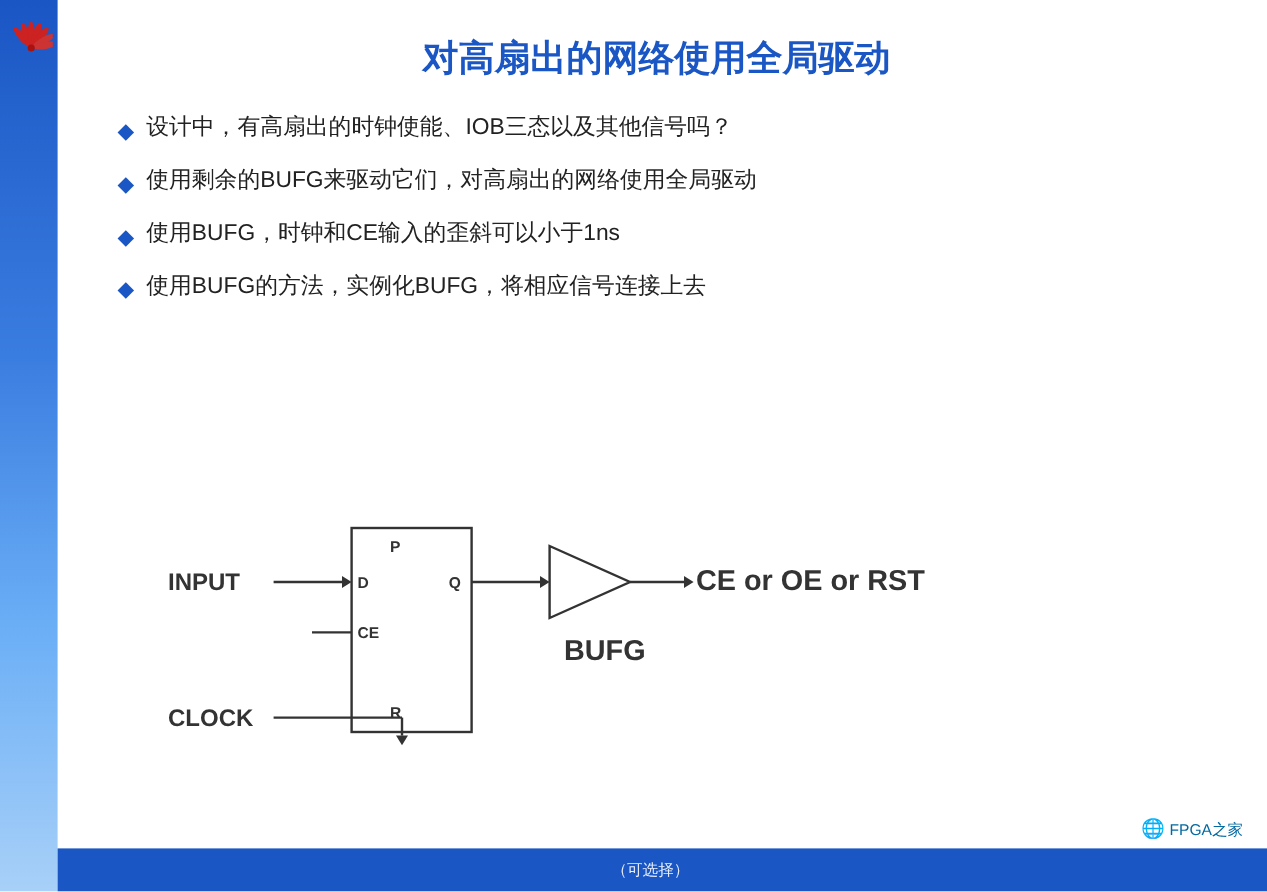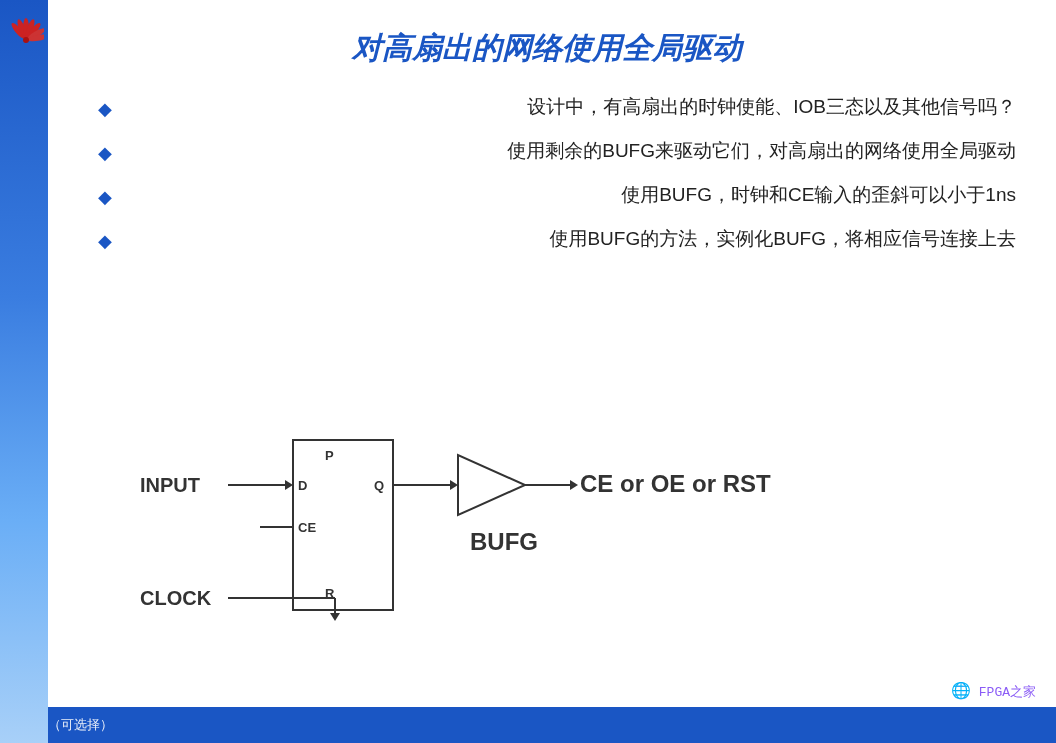--- a/index.html
+++ b/index.html
@@ -43,21 +43,20 @@
 
     
     .slide-title {
       text-align: center;
       font-size: 30px;
       color: #1a56c4;
       font-weight: bold;
       margin-bottom: 24px;
       margin-top: 8px;
       font-family: 'Microsoft YaHei', 'SimHei', sans-serif;
-      font-style: italic;
     }
 
     
     .bullets {
       margin-left: 20px;
       margin-bottom: 20px;
     }
 
     .bullet-item {
       display: flex;
@@ -72,51 +71,50 @@
     .bullet-diamond {
       color: #1a56c4;
       font-size: 18px;
       margin-right: 10px;
       margin-top: 3px;
       flex-shrink: 0;
     }
 
     .bullet-text {
       flex: 1;
-      text-align: right;
     }
 
     
     .bottom-bar {
       position: absolute;
       bottom: 0;
       left: 48px;
       right: 0;
       height: 36px;
       background: #1a56c4;
       display: flex;
       align-items: center;
-      justify-content: flex-start;
+      justify-content: center;
       padding-right: 20px;
     }
 
     .bottom-text {
       color: #fff;
       font-size: 13px;
       font-family: Arial, sans-serif;
       opacity: 0.9;
     }
 
     .watermark {
       position: absolute;
       bottom: 42px;
       right: 20px;
       font-size: 13px;
-      color: #8b5cf6;
-      font-family: Liberation Mono, monospace;
+      color: #0369a1;
+      font-family: Liberation Sans, sans-serif;
     }
   </style>
 </head>
 <body>
 
 <div class="left-bar"></div>
 
 <div class="logo-area">
   <svg width="36" height="40" viewBox="0 0 36 40">
 

